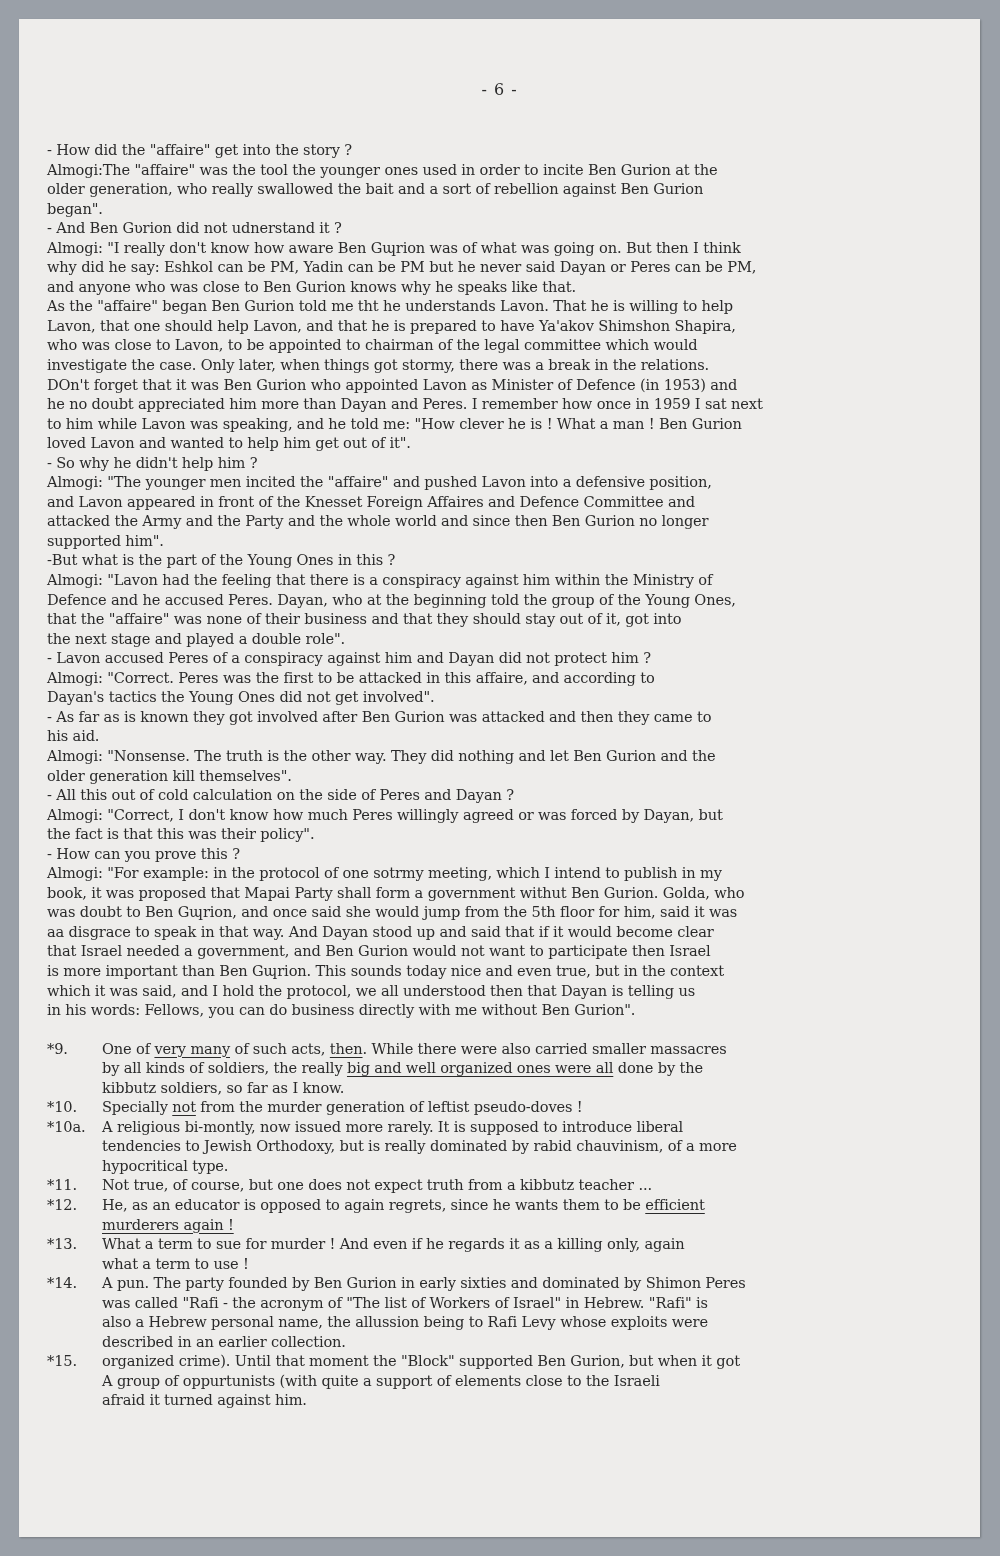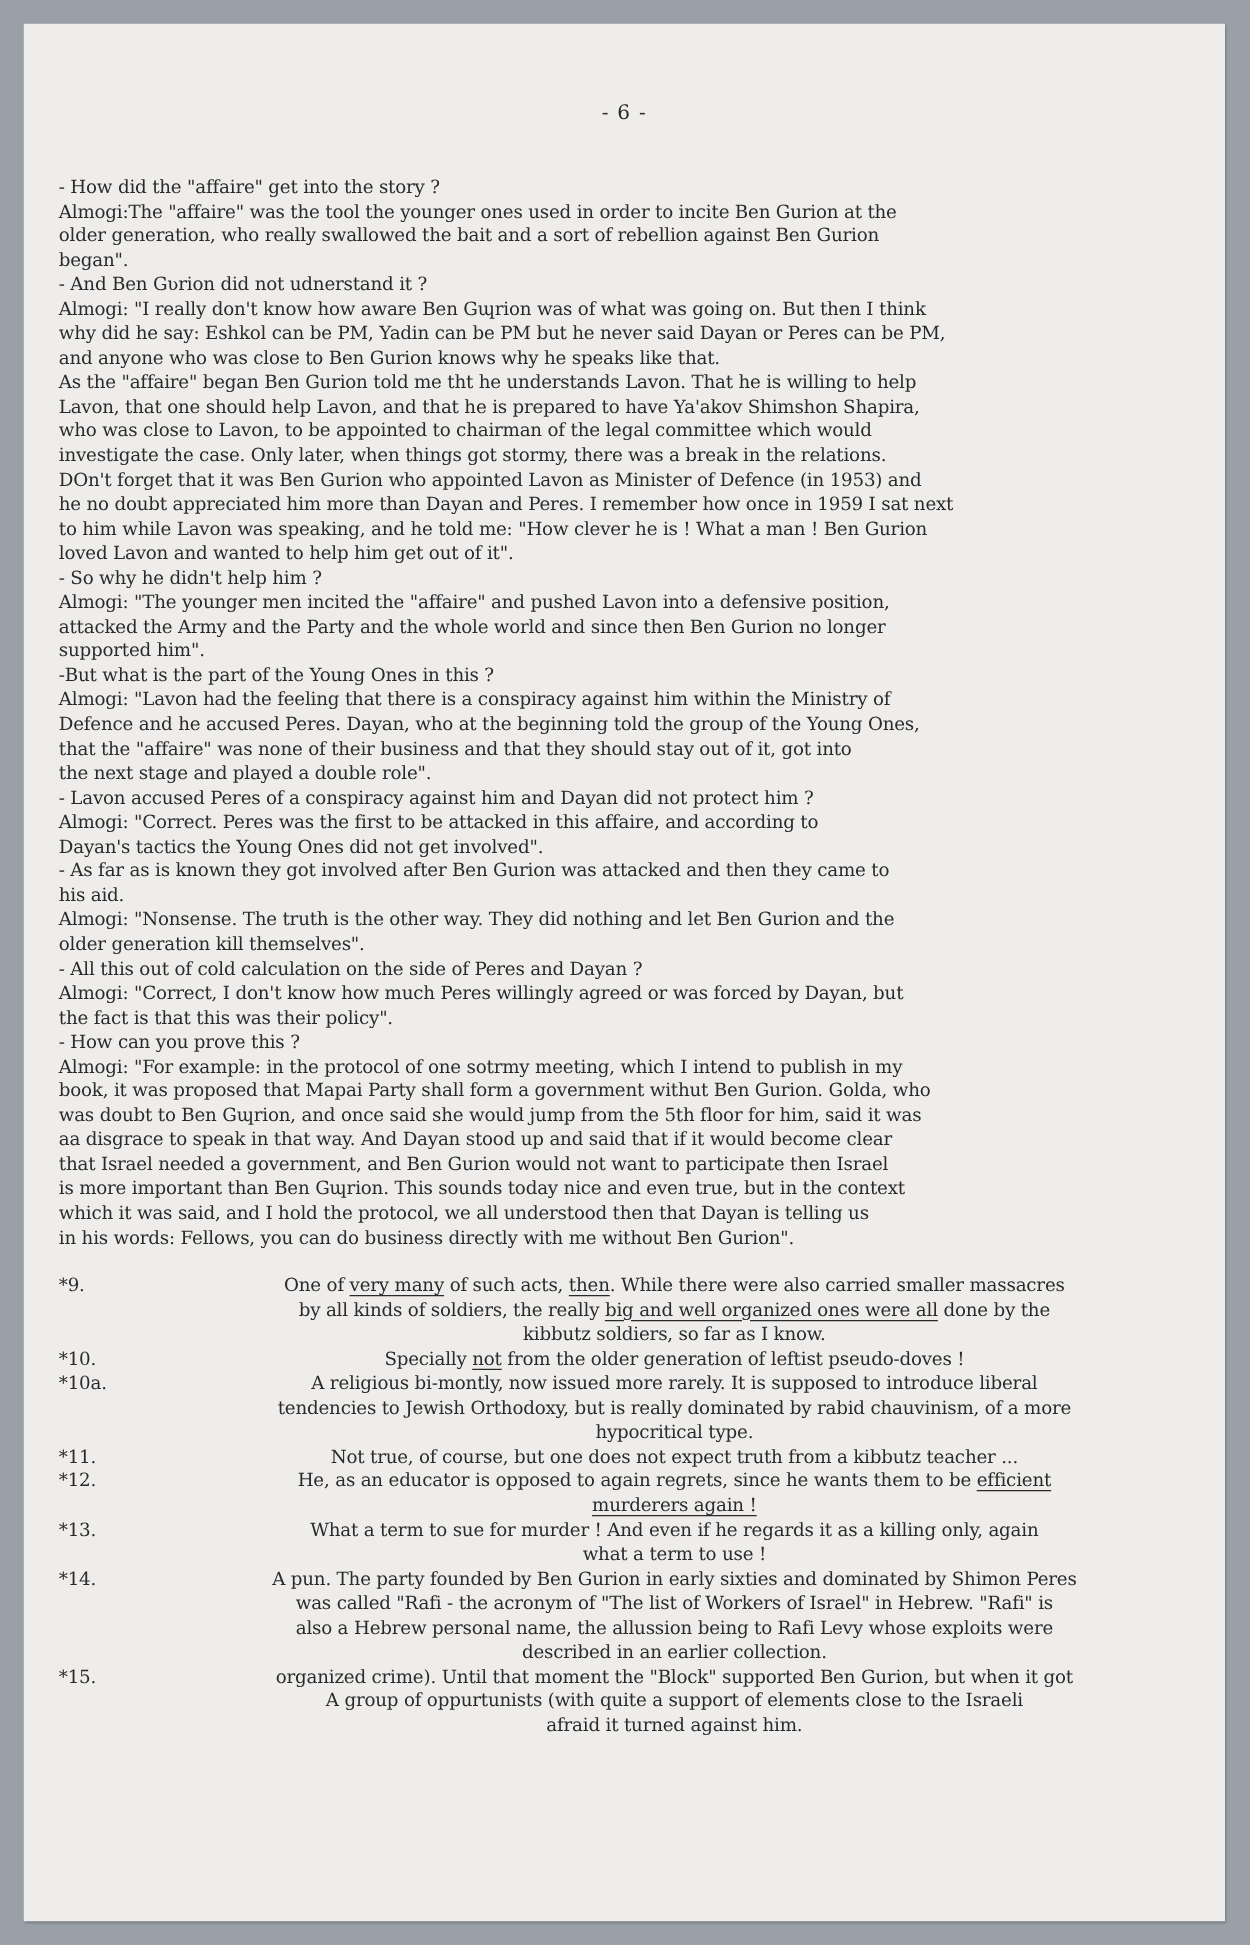--- a/index.html
+++ b/index.html
@@ -40,21 +40,21 @@
   .gap { height: 19px; }
   .note {
     display: flex;
     align-items: flex-start;
   }
   .note-label {
     width: 55px;
     flex: 0 0 55px;
     white-space: nowrap;
   }
-  .note-body { flex: 1; text-align: center; }
+  .note-body { flex: 1; }
   .u { text-decoration: underline; text-underline-offset: 3px; }
 </style>
 </head>
 <body>
 
 <div class="page">
   <div class="page-number">- 6 -</div>
   <div class="body-text">
     <div id="interview">
         <div>
@@ -79,20 +79,21 @@
           <div class="line"><span>DOn't forget that it was Ben Gurion who appointed Lavon as Minister of Defence (in 1953) and</span></div>
           <div class="line"><span>he no doubt appreciated him more than Dayan and Peres. I remember how once in 1959 I sat next</span></div>
           <div class="line"><span>to him while Lavon was speaking, and he told me: "How clever he is ! What a man ! Ben Gurion</span></div>
           <div class="line"><span>loved Lavon and wanted to help him get out of it".</span></div>
         </div>
         <div>
           <div class="line"><span>- So why he didn't help him ?</span></div>
         </div>
         <div>
           <div class="line"><span class="spk">Almogi: </span><span> "The younger men incited the "affaire" and pushed Lavon into a defensive position,</span></div>
+          <div class="line"><span>and Lavon appeared in front of the Knesset Foreign Affaires and Defence Committee and</span></div>
           <div class="line"><span>attacked the Army and the Party and the whole world and since then Ben Gurion no longer</span></div>
           <div class="line"><span>supported him".</span></div>
         </div>
         <div>
           <div class="line"><span>-But what is the part of the Young Ones in this ?</span></div>
         </div>
         <div>
           <div class="line"><span class="spk">Almogi:</span><span> "Lavon had the feeling that there is a conspiracy against him within the Ministry of</span></div>
           <div class="line"><span>Defence and he accused Peres. Dayan, who at the beginning told the group of the Young Ones,</span></div>
           <div class="line"><span>that the "affaire" was none of their business and that they should stay out of it, got into</span></div>
@@ -140,21 +141,21 @@
           <div class="note-label">*9.</div>
           <div class="note-body">
             <div class="line"><span>One of </span><span class="u">very many</span><span> of such acts, </span><span class="u">then</span><span>. While there were also carried smaller massacres</span></div>
             <div class="line"><span>by all kinds of soldiers, the really </span><span class="u">big and well organized ones were all</span><span> done by the</span></div>
             <div class="line"><span>kibbutz soldiers, so far as I know.</span></div>
           </div>
         </div>
         <div class="note">
           <div class="note-label">*10.</div>
           <div class="note-body">
-            <div class="line"><span>Specially </span><span class="u">not</span><span> from the older generation of leftist pseudo-doves !</span></div>
+            <div class="line"><span>Specially </span><span class="u">not</span><span> from the murder generation of leftist pseudo-doves !</span></div>
           </div>
         </div>
         <div class="note">
           <div class="note-label">*10a.</div>
           <div class="note-body">
             <div class="line"><span>A religious bi-montly, now issued more rarely. It is supposed to introduce liberal</span></div>
             <div class="line"><span>tendencies to Jewish Orthodoxy, but is really dominated by rabid chauvinism, of a more</span></div>
             <div class="line"><span>hypocritical type.</span></div>
           </div>
         </div>

